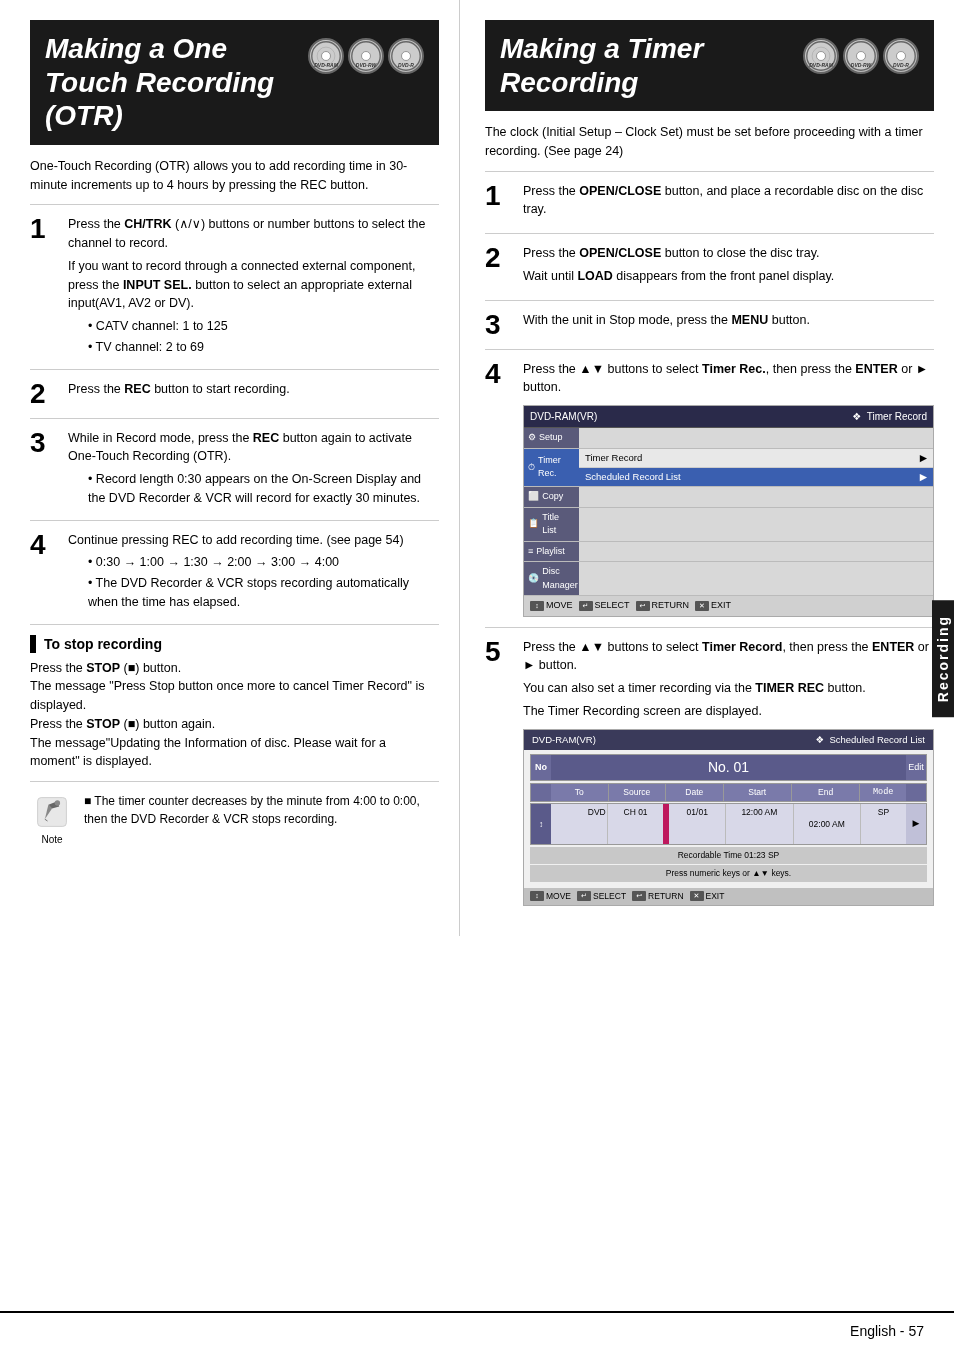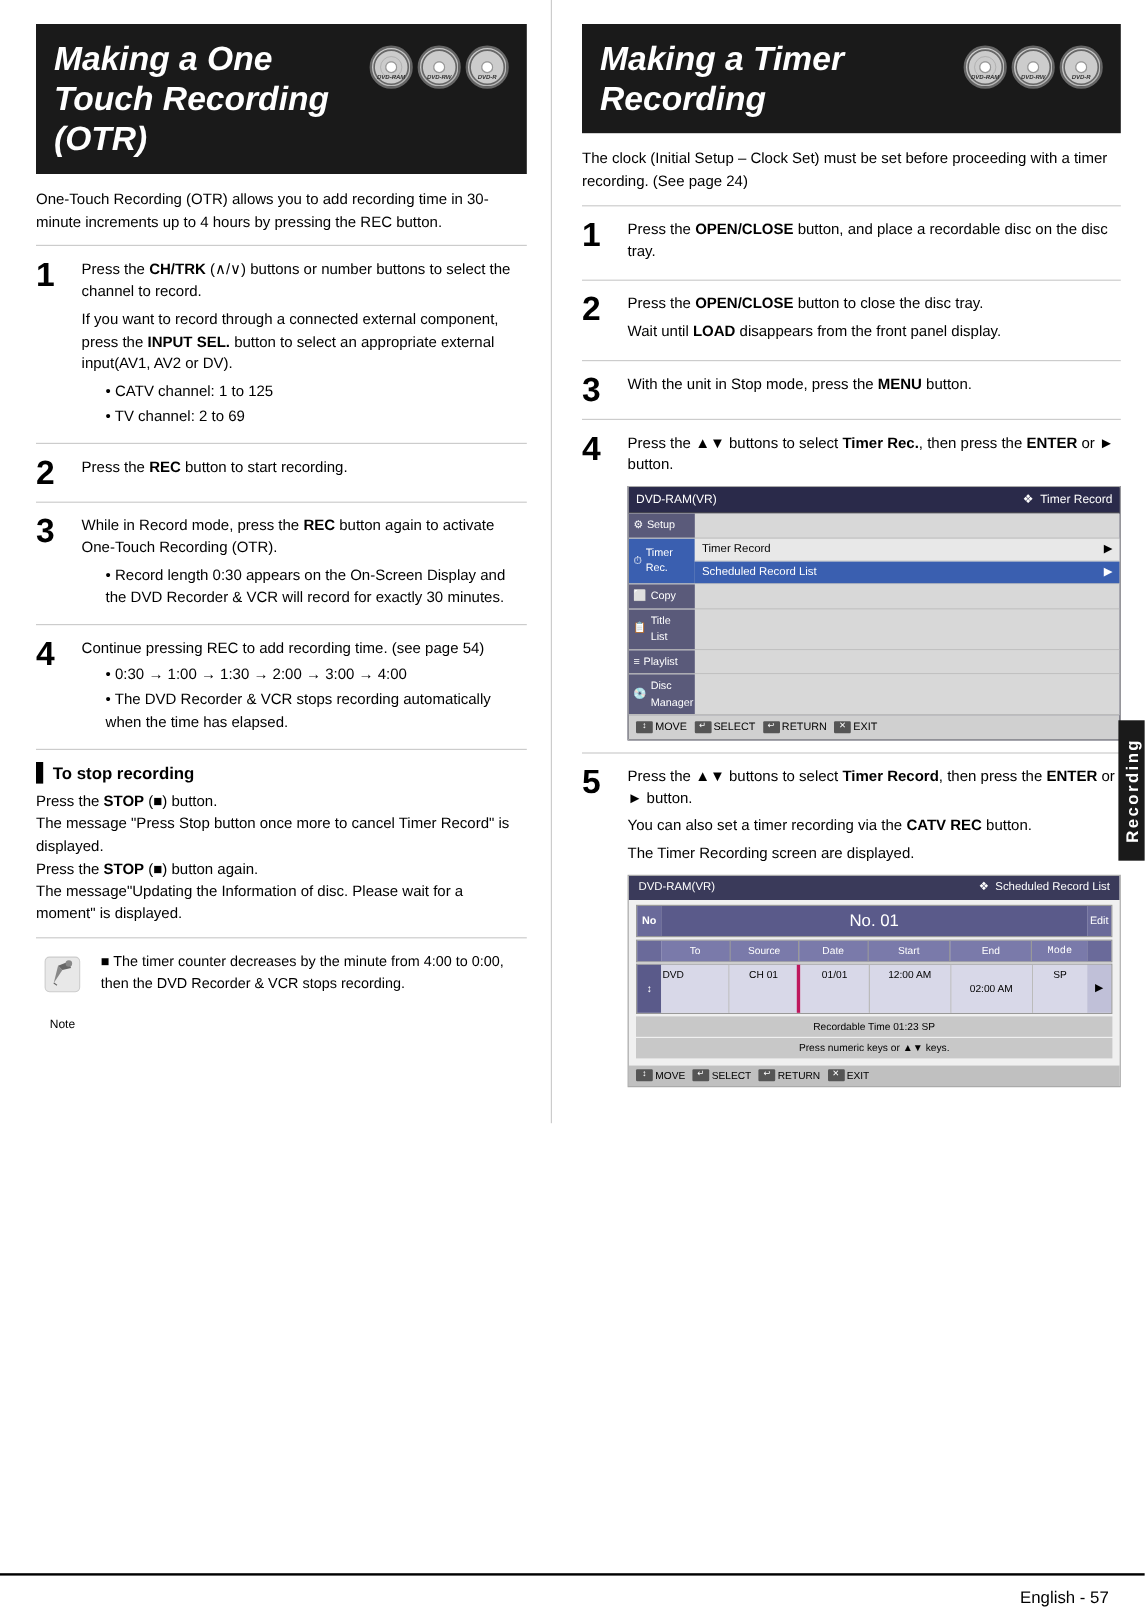--- a/index.html
+++ b/index.html
@@ -188,21 +188,21 @@
 
     .note-text {
       font-size: 12px;
       line-height: 1.5;
       flex: 1;
     }
 
     .note-label {
       font-size: 10px;
       text-align: right;
-      margin-top: 17px;
+      margin-top: 2px;
     }
 
     .note-icon-container {
       display: flex;
       flex-direction: column;
       align-items: center;
       width: 44px;
     }
 
     
@@ -562,21 +562,21 @@
               </div>
             </div>
           </div>
         </div>
       </div>
 
       <div class="step">
         <div class="step-number">5</div>
         <div class="step-content">
           <p>Press the <b>▲▼</b> buttons to select <b>Timer Record</b>, then press the <b>ENTER</b> or <b>►</b> button.</p>
-          <p>You can also set a timer recording via the <b>CATV REC</b> button.</p>
+          <p>You can also set a timer recording via the <b>TIMER REC</b> button.</p>
           <p>The Timer Recording screen are displayed.</p>
 
           <div class="sched-screenshot">
             <div class="sched-header">
               <span>DVD-RAM(VR)</span>
               <span>❖ &nbsp;Scheduled Record List</span>
             </div>
             <div class="sched-body">
 
               <div style="display:flex;margin-bottom:2px;border:1px solid #999;">
@@ -594,22 +594,22 @@
                   <div style="flex:1.2;background:#7a7aaa;color:#fff;font-size:8.5px;text-align:center;padding:2px 1px;border-right:1px solid #999;">Start</div>
                   <div style="flex:1.2;background:#7a7aaa;color:#fff;font-size:8.5px;text-align:center;padding:2px 1px;border-right:1px solid #999;">End</div>
                   <div style="flex:0.8;background:#7a7aaa;color:#fff;font-size:8.5px;text-align:center;padding:2px 1px;font-family:Liberation Mono, monospace;">Mode</div>
                 </div>
                 <div style="background:#6a6a9a;width:20px;flex-shrink:0;"></div>
               </div>
 
               <div style="display:flex;margin-bottom:2px;border:1px solid #999;">
                 <div style="background:#5a5a8a;color:#fff;font-size:8.5px;width:20px;display:flex;align-items:center;justify-content:center;flex-shrink:0;">↕</div>
                 <div style="flex:1;display:flex;">
-                  <div style="flex:1;background:#d8d8e8;font-size:8.5px;text-align:left;padding:2px 1px;border-right:1px solid #bbb;">DVD</div>
-                  <div style="flex:1;background:#d8d8e8;font-size:8.5px;text-align:center;padding:2px 1px;border-right:3px solid #be185d;">CH 01</div>
+                  <div style="flex:1;background:#d8d8e8;font-size:8.5px;text-align:right;padding:2px 1px;border-right:1px solid #bbb;">DVD</div>
+                  <div style="flex:1;background:#d8d8e8;font-size:8.5px;text-align:center;padding:2px 1px;border-right:6px solid #be185d;">CH 01</div>
                   <div style="flex:1;background:#d8d8e8;font-size:8.5px;text-align:center;padding:2px 1px;border-right:1px solid #bbb;">01/01</div>
                   <div style="flex:1.2;background:#d8d8e8;font-size:8.5px;text-align:center;padding:2px 1px;border-right:1px solid #bbb;">12:00 AM</div>
                   <div style="flex:1.2;background:#d8d8e8;font-size:8.5px;text-align:center;padding:14px 1px;border-right:1px solid #bbb;">02:00 AM</div>
                   <div style="flex:0.8;background:#d8d8e8;font-size:8.5px;text-align:center;padding:2px 1px;">SP</div>
                 </div>
                 <div style="background:#c0c0d8;width:20px;flex-shrink:0;display:flex;align-items:center;justify-content:center;font-size:9px;">▶</div>
               </div>
 
               <div style="background:#c8c8c8;padding:2px 5px;font-size:8.5px;text-align:center;margin-bottom:1px;">Recordable Time 01:23 SP</div>
               <div style="background:#c8c8c8;padding:2px 5px;font-size:8.5px;text-align:center;margin-bottom:2px;">Press numeric keys or ▲▼ keys.</div>

